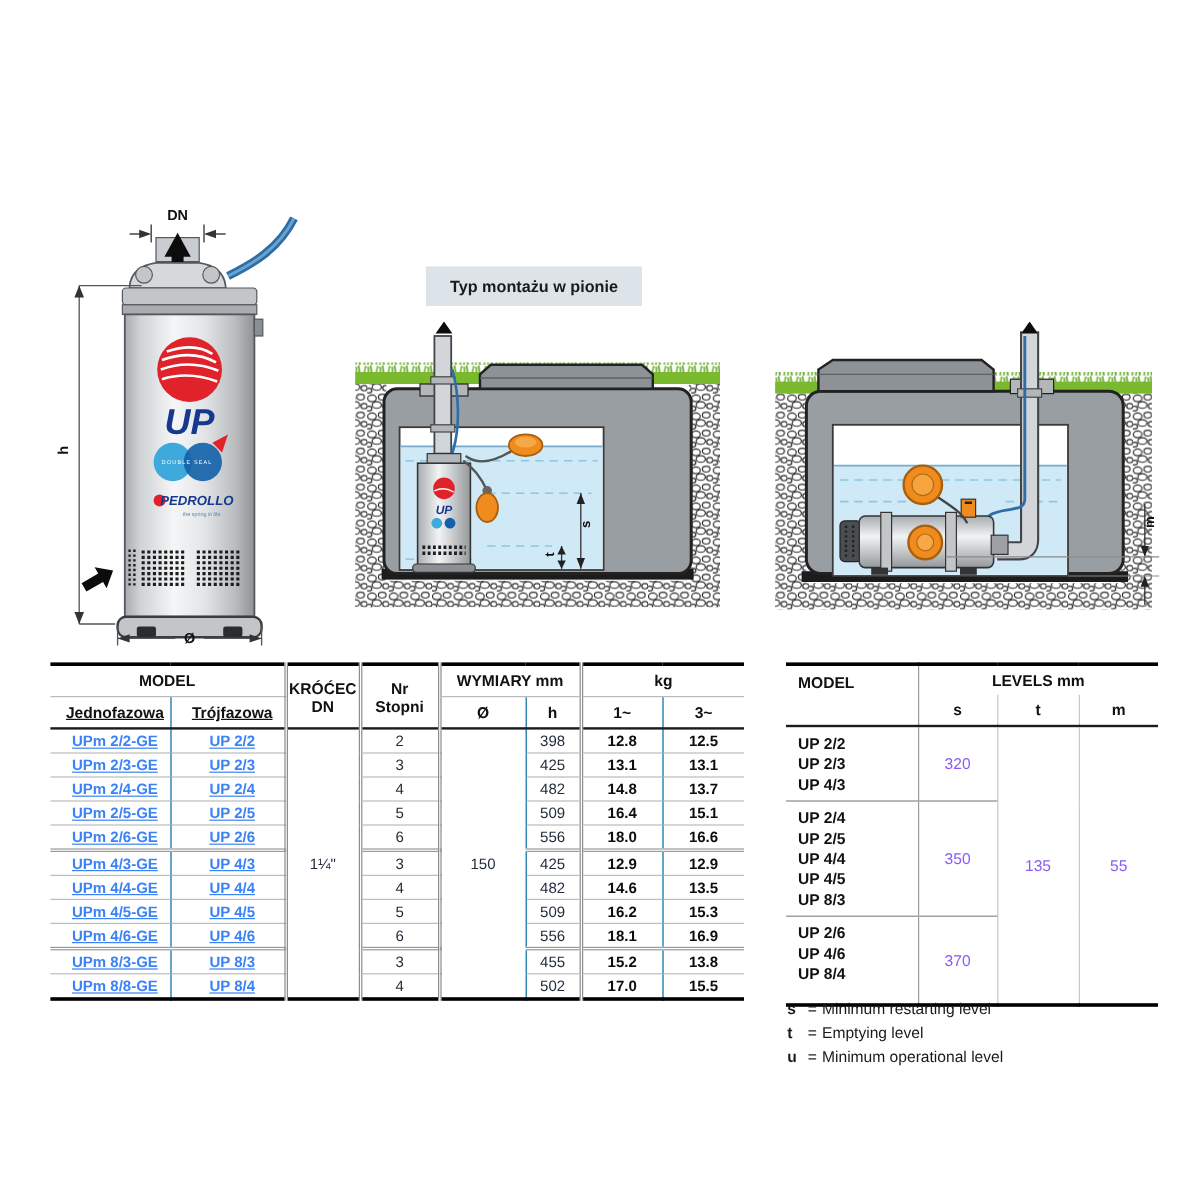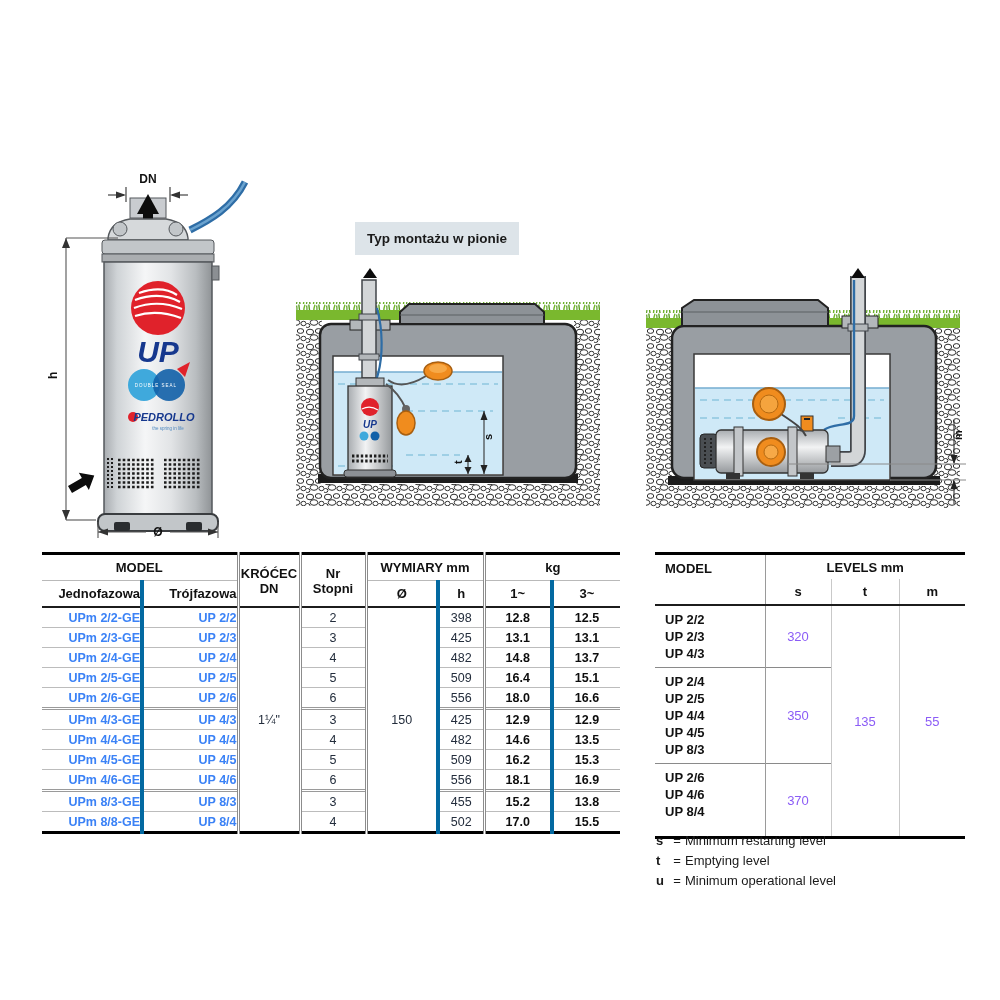--- a/index.html
+++ b/index.html
@@ -9,24 +9,24 @@
         color:#20368c;letter-spacing:.2px;}
   .fig{position:absolute;}
   .diagram-label{position:absolute;height:33px;background:#dde4e9;display:flex;
         align-items:center;justify-content:center;font-size:13.5px;font-weight:bold;color:#1a1a1a;}
   
   table{border-collapse:collapse;table-layout:fixed;}
   .t-main{position:absolute;left:42px;top:552px;width:578px;
         border-top:3px solid #000;border-bottom:3px solid #000;font-size:12.5px;}
   .t-main thead{border-bottom:2px solid #1c1c1c;}
   .t-main th{font-size:13px;font-weight:bold;color:#111;padding:0;height:25px;text-align:center;vertical-align:middle;}
-  .t-main th.left,.t-main td.mod{text-align:right;padding-left:8px;}
+  .t-main th.left,.t-main td.mod{text-align:center;padding-left:8px;text-decoration:underline;}
   .t-main .bb{border-bottom:1px solid #b9b9b9;}
   .t-main .dL{border-left:3px double #8c8c8c;text-align:center;}
-  .t-main .tL{border-left:4px solid #0369a1;}
+  .t-main .tL{border-left:1px solid #0369a1;}
   .t-main td{height:19px;padding:0;text-align:center;vertical-align:middle;}
   .t-main tbody tr+tr td{border-top:1px solid #bcbcbc;}
   .t-main tbody tr.grp td{border-top:3px double #9a9a9a;}
   .t-main td.mod{font-weight:bold;color:#3b82f6;}
   .t-main td.num{color:#232d3c;}
   .t-main td.kg{font-weight:bold;color:#0d0d0d;}
   .t-main th .stack{line-height:15px;}
   
   .t-lvl{position:absolute;left:655px;top:552px;width:310px;
         border-top:3px solid #000;border-bottom:3px solid #000;font-size:13px;}
@@ -148,21 +148,21 @@
       <line x1="60" y1="354" x2="60" y2="370"></line>
         <line x1="180" y1="354" x2="180" y2="370"></line>
       <line x1="60" y1="364" x2="108" y2="364"></line>
         <line x1="132" y1="364" x2="180" y2="364"></line>
     </g>
     <polygon points="70,360.5 70,367.5 60,364" fill="#333"></polygon>
     <polygon points="170,360.5 170,367.5 180,364" fill="#333"></polygon>
     <text x="120" y="368" font-size="12" font-weight="bold" text-anchor="middle" fill="#111">Ø</text>
   </svg>
 
-  <div class="diagram-label" style="left:355px;top:222px;width:164px">
+  <div class="diagram-label" style="left:355px;top:222px;width:180px">
     <span>Typ montażu w pionie</span>
   </div>
 
   <svg class="fig" style="left:288px;top:268px" width="320" height="250" viewBox="0 0 320 250">
     <defs>
       <pattern id="vpeb" width="18" height="15" patternUnits="userSpaceOnUse">
         <rect width="18" height="15" fill="#fff"></rect>
         <ellipse cx="4" cy="4" rx="3.6" ry="2.8" fill="#fff" stroke="#2d2d2d"></ellipse>
         <ellipse cx="12.5" cy="3" rx="3.2" ry="2.4" fill="#fff" stroke="#2d2d2d"></ellipse>
         <ellipse cx="8" cy="9.5" rx="3.8" ry="2.8" fill="#fff" stroke="#2d2d2d"></ellipse>

